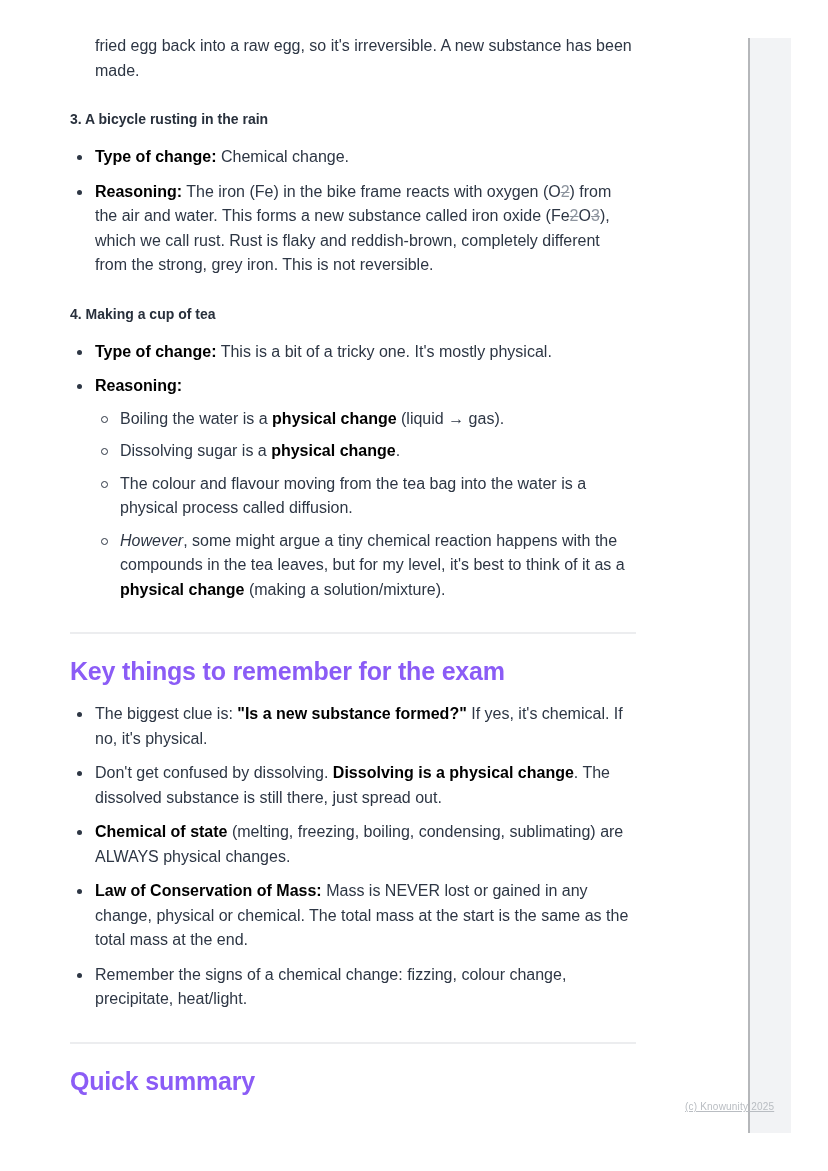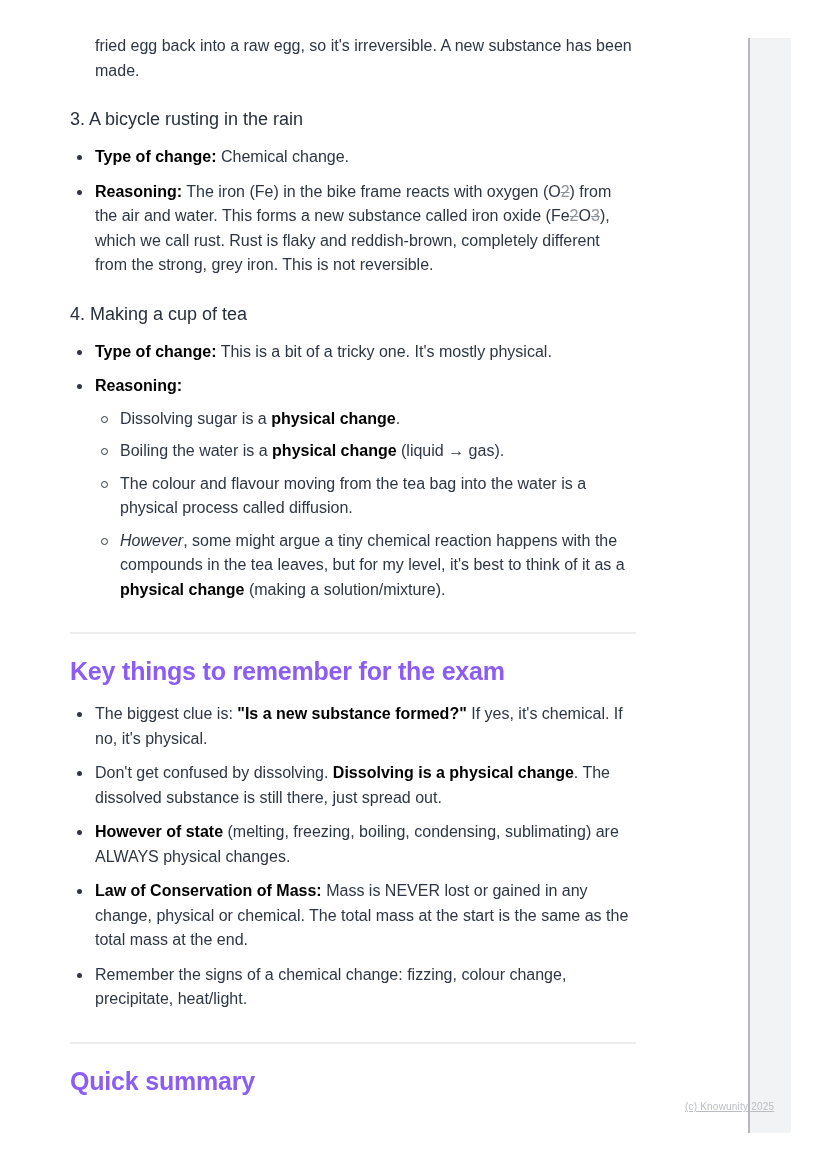--- a/index.html
+++ b/index.html
@@ -11,21 +11,21 @@
   .page {
     position:relative; width:828px; height:1171px;
     background:#ffffff; overflow:hidden;
   }
   .content {
     position:absolute; left:70px; top:30px; width:566px;
     color:#2d3644; font-size:16px; line-height:24.5px;
   }
   .intro { padding-left:25px; margin-top:4px; }
   h3.item-heading {
-    font-size:18px; font-weight:normal; color:#28303c;
+    font-size:14px; font-weight:bold; color:#28303c;
     margin-top:26px; line-height:21px;
   }
   h2.section-heading {
     font-size:25px; font-weight:bold; color:#8b5cf6;
     margin-top:22px; line-height:31px; letter-spacing:-0.2px;
   }
   ul { list-style:none; margin-top:15px; }
   ul.top > li { position:relative; padding-left:25px; margin-top:10px; }
   ul.top > li::before {
     content:""; position:absolute; left:7px; top:10px;
@@ -68,36 +68,36 @@
       <li><strong>Type of change:</strong><span> Chemical change.</span></li>
       <li><strong>Reasoning:</strong><span> The iron (Fe) in the bike frame reacts with oxygen (O</span><span class="strike">2</span><span>) from the air and water. This forms a new substance called iron oxide (Fe</span><span class="strike">2</span><span>O</span><span class="strike">3</span><span>), which we call rust. Rust is flaky and reddish-brown, completely different from the strong, grey iron. This is not reversible.</span></li>
     </ul>
 
     <h3 class="item-heading">4. Making a cup of tea</h3>
 
     <ul class="top">
       <li><strong>Type of change:</strong><span> This is a bit of a tricky one. It's mostly physical.</span></li>
       <li><strong>Reasoning:</strong>
         <ul class="sub">
+          <li><span>Boiling the water is a </span><strong>physical change</strong><span> (liquid → gas).</span></li>
           <li><span>Dissolving sugar is a </span><strong>physical change</strong><span>.</span></li>
-          <li><span>Boiling the water is a </span><strong>physical change</strong><span> (liquid → gas).</span></li>
           <li><span>The colour and flavour moving from the tea bag into the water is a physical process called diffusion.</span></li>
           <li><span class="em">However</span><span>, some might argue a tiny chemical reaction happens with the compounds in the tea leaves, but for my level, it's best to think of it as a </span><strong>physical change</strong><span> (making a solution/mixture).</span></li>
         </ul>
       </li>
     </ul>
 
     <hr class="divider">
 
     <h2 class="section-heading">Key things to remember for the exam</h2>
 
     <ul class="top">
       <li><span>The biggest clue is: </span><strong>"Is a new substance formed?"</strong><span> If yes, it's chemical. If no, it's physical.</span></li>
       <li><span>Don't get confused by dissolving. </span><strong>Dissolving is a physical change</strong><span>. The dissolved substance is still there, just spread out.</span></li>
-      <li><strong>However of state</strong><span> (melting, freezing, boiling, condensing, sublimating) are ALWAYS physical changes.</span></li>
+      <li><strong>Chemical of state</strong><span> (melting, freezing, boiling, condensing, sublimating) are ALWAYS physical changes.</span></li>
       <li><strong>Law of Conservation of Mass:</strong><span> Mass is NEVER lost or gained in any change, physical or chemical. The total mass at the start is the same as the total mass at the end.</span></li>
       <li><span>Remember the signs of a chemical change: fizzing, colour change, precipitate, heat/light.</span></li>
     </ul>
 
     <hr class="divider">
 
     <h2 class="section-heading">Quick summary</h2>
 
 
   </div>

